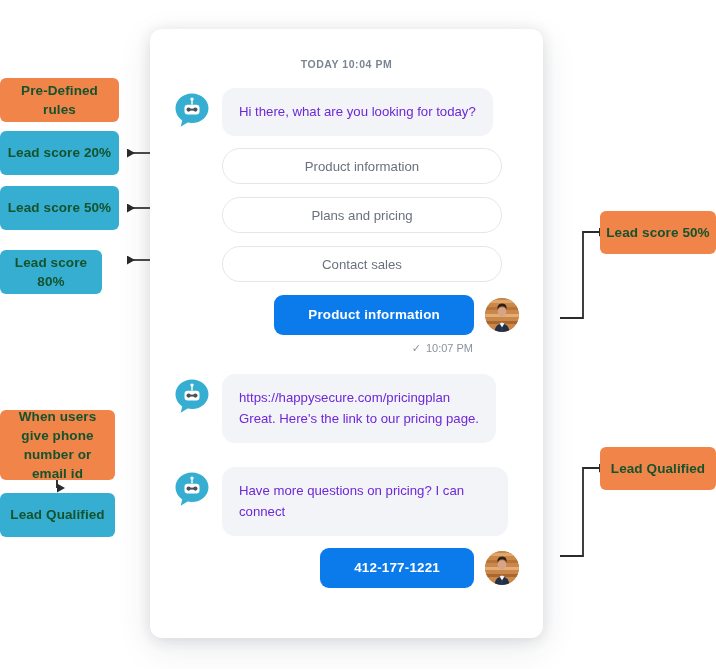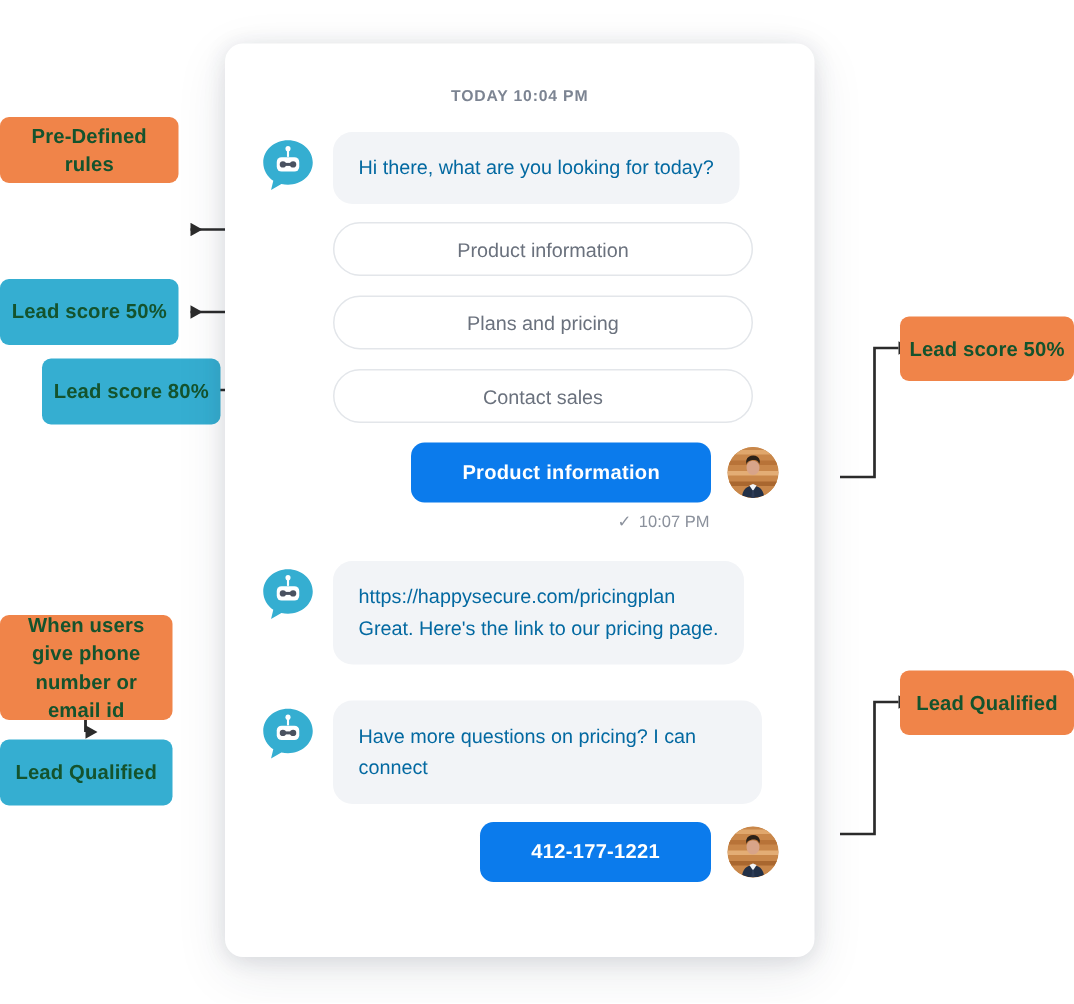--- a/index.html
+++ b/index.html
@@ -88,21 +88,21 @@
     height: 36px;
     flex: 0 0 36px;
     position: relative;
     margin-top: 4px;
   }
   .bot-bubble {
     background: #F2F4F7;
     border-radius: 13px;
     padding: 13px 17px;
     font-size: 13.2px;
-    color: #0369a1;
+    color: #6d28d9;
     line-height: 1.62;
     max-width: 286px;
     box-sizing: border-box;
     min-height: 48px;
     display: flex;
     align-items: center;
   }
   .bot-bubble span { display: block; }
 
   
@@ -194,26 +194,29 @@
 
     <path d="M560,318 L583,318 L583,232 L599,232" fill="none" stroke="#2b2b2b" stroke-width="1.8" marker-end="url(#arrowR)"></path>
 
     <path d="M560,556 L583,556 L583,468 L599,468" fill="none" stroke="#2b2b2b" stroke-width="1.8" marker-end="url(#arrowR)"></path>
   </svg>
 
   <div class="flow-box orange" style="left:0px; top:78px; width:119px; height:44px;">
     <span>Pre-Defined rules</span>
   </div>
 
+  <div class="flow-box blue" style="left:0px; top:131px; width:119px; height:44px;">
+    <span>Lead score 20%</span>
+  </div>
 
   <div class="flow-box blue" style="left:0px; top:186px; width:119px; height:44px;">
     <span>Lead score 50%</span>
   </div>
 
-  <div class="flow-box blue" style="left:0px; top:239px; width:119px; height:44px;margin-left:28px;">
+  <div class="flow-box blue" style="left:0px; top:250px; width:102px; height:44px;">
     <span>Lead score 80%</span>
   </div>
 
   <div class="flow-box orange" style="left:0px; top:410px; width:115px; height:70px;align-items:center;">
     <span>When users give phone number or email id</span>
   </div>
 
   <div class="flow-box blue" style="left:0px; top:493px; width:115px; height:44px;">
     <span>Lead Qualified</span>
   </div>

